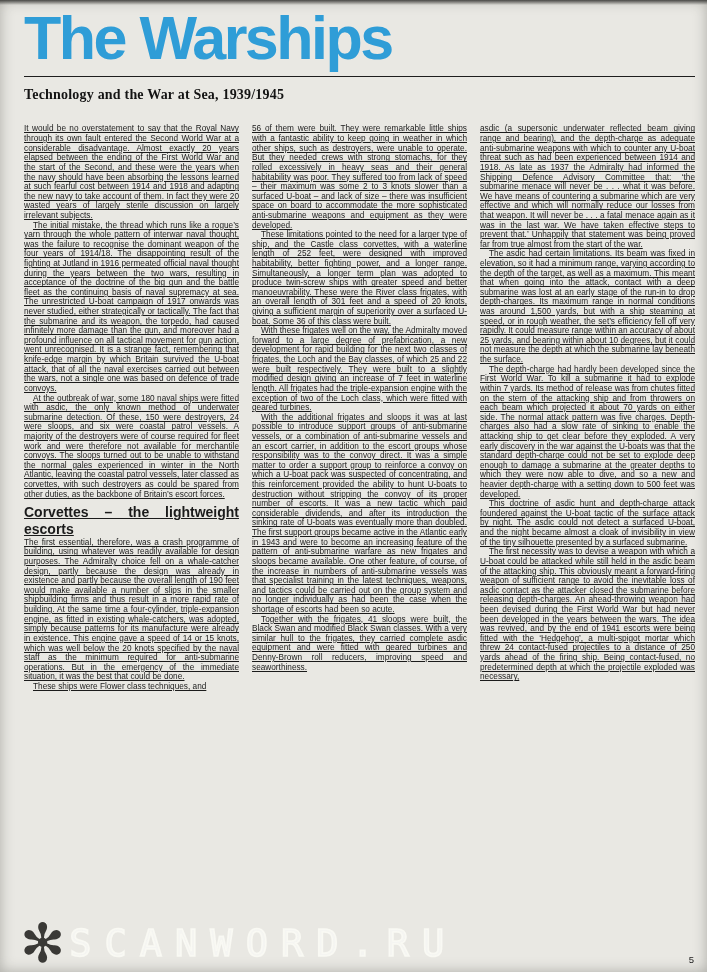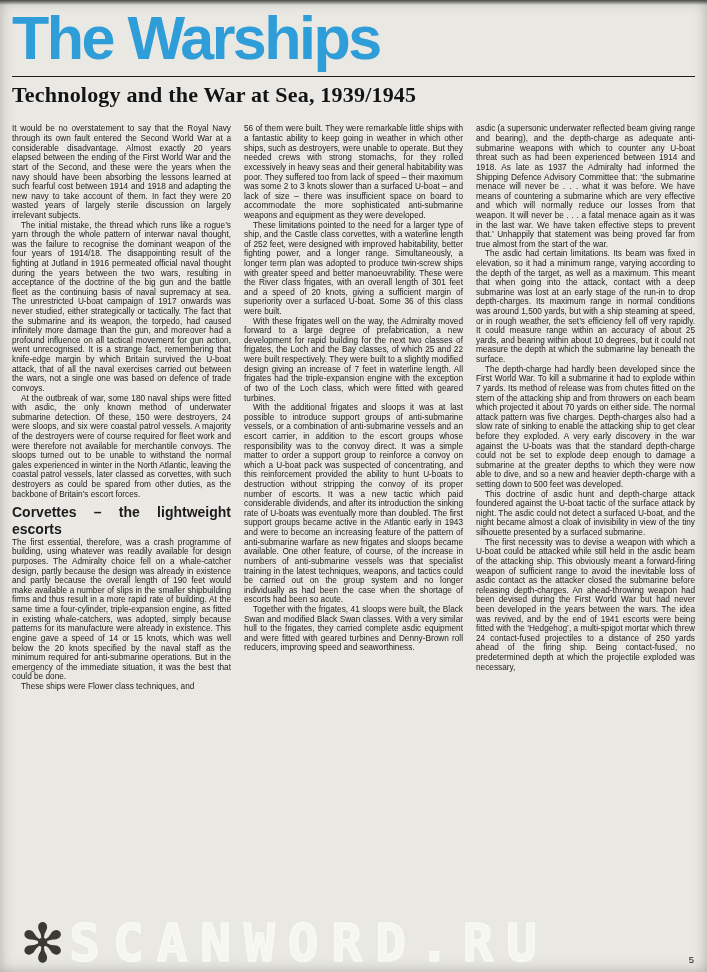--- a/index.html
+++ b/index.html
@@ -10,56 +10,57 @@
     overflow:hidden;
     font-family:"Liberation Sans",sans-serif;
     color:#1c1c1c;
     box-shadow:inset 0 0 14px rgba(60,60,55,.35);
   }
   .top-shadow{
     position:absolute;top:0;left:0;right:0;height:5px;
     background:linear-gradient(to bottom, rgba(30,30,28,.75), rgba(30,30,28,0));
     pointer-events:none;
   }
-  .inner{padding:6px 12px 0 12px;}
+  .inner{padding:6px 12px 0 24px;}
   .title{
     margin:0;
     color:#2f9dd7;
     font-size:61px;
     font-weight:bold;
     letter-spacing:-2.5px;
     line-height:1.08;
     font-family:"Liberation Sans",sans-serif;
   }
   .rule{
     border:none;border-top:1.6px solid #1e1e1e;
     margin:4px 0 8px 0;
   }
   .intro{
     font-family:"Liberation Serif",serif;
     font-weight:bold;
     color:#141414;
     width:622px;
-    font-size:22px;
+    font-size:14px;
     line-height:19.6px;
     text-align:justify;
     letter-spacing:.2px;
   }
   .intro p{margin:0;}
   .columns{
     display:flex;
     gap:13px;
     margin-top:20px;
   }
   .col{
     flex:1;
     font-size:8.25px;
     line-height:1.165;
     text-align:justify;
     color:#1b1b1b;
+    text-decoration:underline;
   }
   .col p{margin:0;}
   .col p.indent{text-indent:9px;}
   .col h3{
     font-size:14px;
     font-weight:bold;
     margin:5px 0 1px 0;
   }
   .page-num{
     position:absolute;
@@ -77,22 +78,22 @@
   }
   .watermark-icon{
     font-size:54px;
     line-height:54px;
     color:#23221f;
     margin:0 4px 0 20px;
     opacity:.88;
   }
   .watermark-text{
     font-family:"DejaVu Sans Mono",monospace;
-    font-weight:bold;
-    font-size:51px;
+    font-weight:normal;
+    font-size:37px;
     line-height:49px;
     letter-spacing:13px;
     color:rgba(244,244,238,.38);
     -webkit-text-stroke:1.6px rgba(250,250,244,.85);
     text-shadow:0 0 1px rgba(255,255,255,.6);
     white-space:nowrap;
   }
 </style>
 </head>
 <body>

